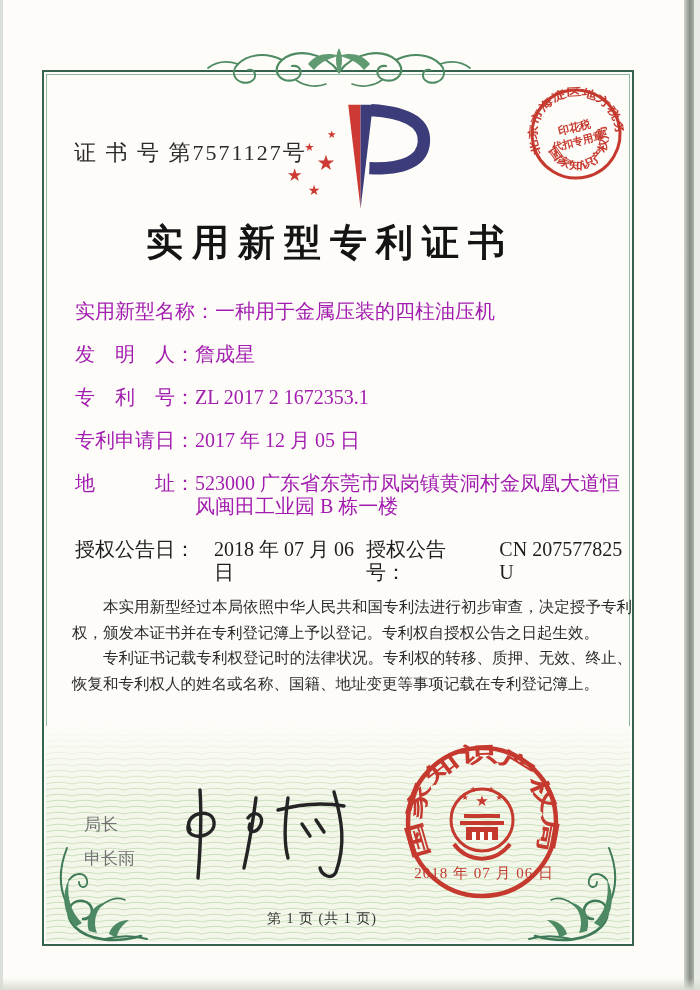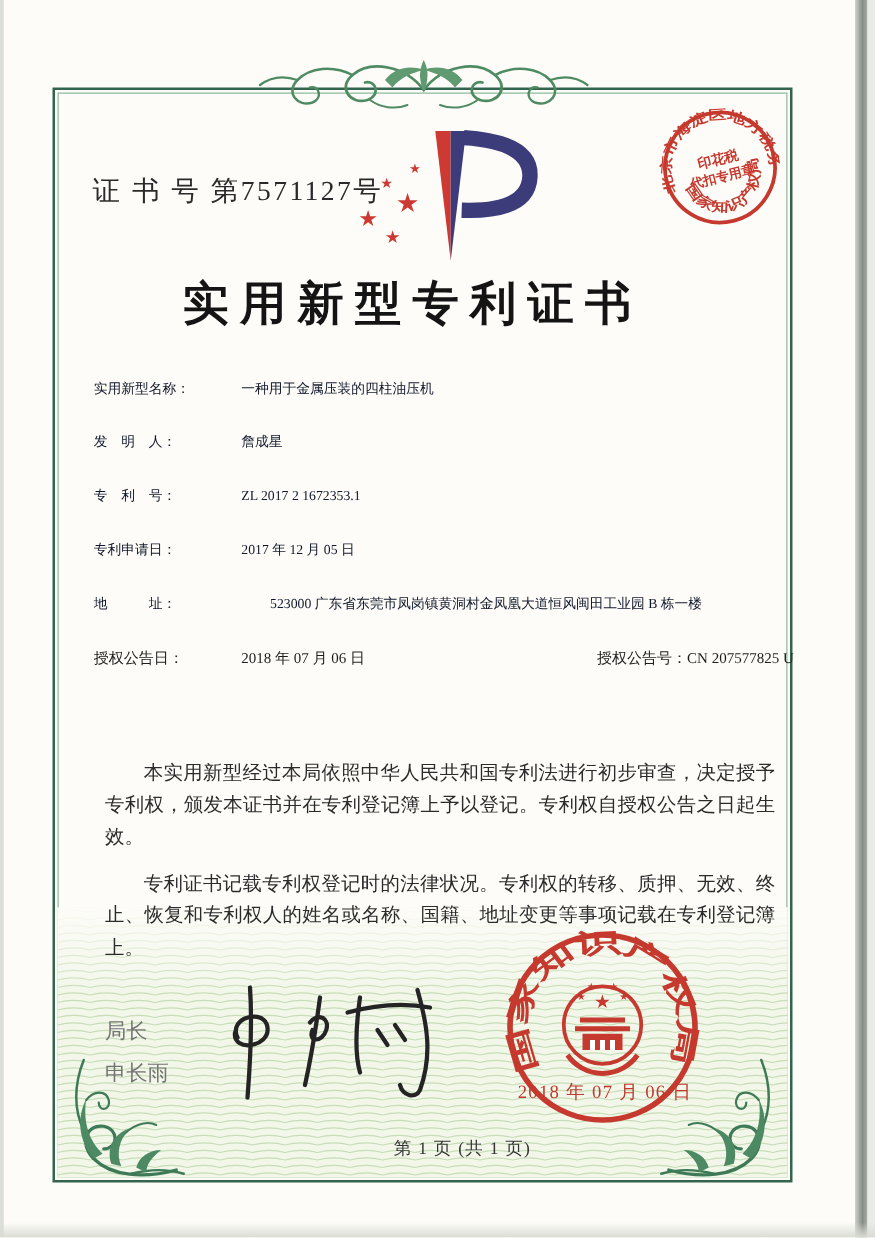--- a/index.html
+++ b/index.html
@@ -25,33 +25,33 @@
   
   .waves{left:46px;top:726px;width:584px;height:216px;background:#f2f7ea;z-index:1;}
   .waves svg{display:block;width:100%;height:100%;}
   .waves-fade{position:absolute;left:0;top:0;width:100%;height:70px;
     background:linear-gradient(to bottom,#fdfcf8,rgba(253,252,248,0));}
   
   .cert-no{left:74px;top:106px;font-size:22px;letter-spacing:2px;color:#2a2a2a;z-index:3;margin-top:32px;}
   .title{left:42px;top:218px;width:576px;text-align:center;font-size:37px;
     font-weight:bold;letter-spacing:9px;color:#141414;z-index:3;}
   .fields{left:75px;top:300px;width:560px;z-index:3;}
-  .field-row{display:flex;margin-bottom:20px;font-size:11px;line-height:23px;color:#0f172a;}
+  .field-row{display:flex;margin-bottom:20px;font-size:20px;line-height:23px;color:#a21caf;}
   .field-label{flex:0 0 118px;white-space:nowrap;}
   .field-value{flex:1;}
-  .field-row.addr .field-value{max-width:448px;margin-left:23px;}
+  .field-row.addr .field-value{max-width:448px;}
   .row-split{display:flex;justify-content:space-between;}
-  .pair{display:flex;font-size:12px;line-height:23px;color:#1d1d1d;}
+  .pair{display:flex;font-size:20px;line-height:23px;color:#1d1d1d;gap:19px;}
   .paras{left:72px;top:594px;width:560px;z-index:3;font-size:15.5px;line-height:25.5px;
     color:#2b2b2b;text-align:justify;}
-  .paras p{margin:12px;text-indent:2em;}
+  .paras p{margin:0;text-indent:2em;}
   .signoff{left:84px;top:808px;z-index:4;font-size:17px;color:#737373;line-height:34px;}
   .sig-svg{left:160px;top:778px;z-index:4;}
   .footer{left:42px;top:910px;width:560px;text-align:center;font-size:14px;
-    color:#333;z-index:4;letter-spacing:1px;padding-left:48px;}
+    color:#333;z-index:4;letter-spacing:1px;}
   
   .tax-seal{left:528px;top:86px;z-index:4;transform:rotate(-14deg);}
   .office-seal{left:402px;top:742px;z-index:4;}
   .seal-date{left:406px;top:864px;width:156px;text-align:center;z-index:5;
     font-size:15px;color:#c0392e;letter-spacing:1px;}
   
   .logo{left:262px;top:96px;z-index:3;}
   .ornament{left:204px;top:46px;z-index:3;}
   .fl-left{left:45px;top:842px;z-index:2;}
   .fl-right{left:527px;top:842px;z-index:2;transform:scaleX(-1);}

